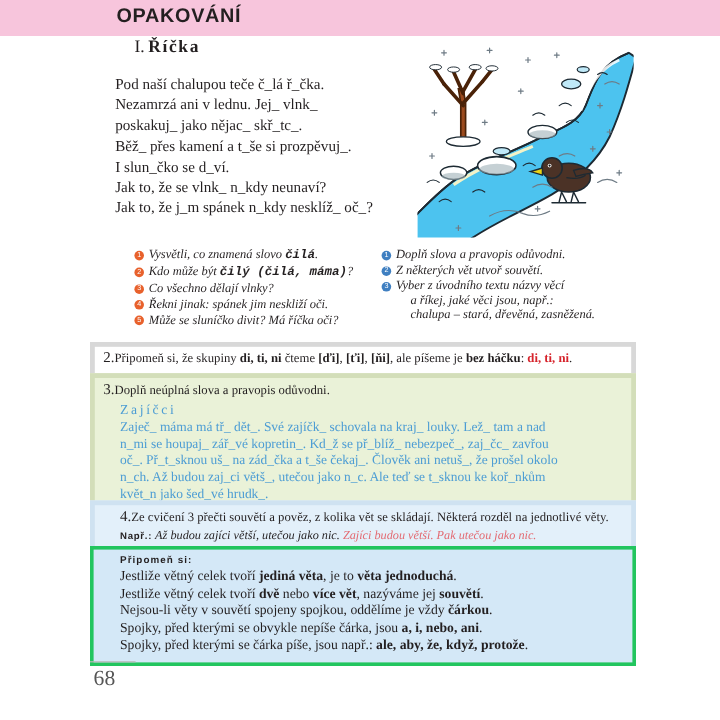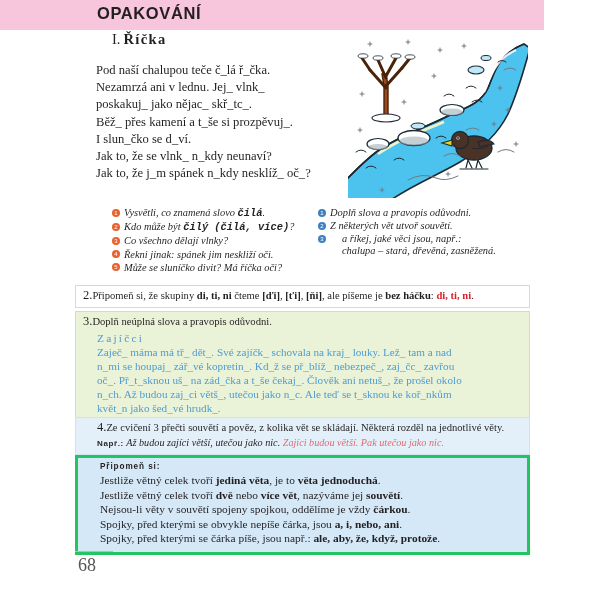--- a/index.html
+++ b/index.html
@@ -13,21 +13,21 @@
     position: relative;
     width: 600px; height: 600px;
     background: #ffffff;
     overflow: hidden;
   }
 
   
   .pink-band {
     position: absolute;
     left: 0; top: 0;
-    width: 544px; height: 30px;
+    width: 600px; height: 30px;
     background: #f7c5dc;
   }
   .pink-band-title {
     position: absolute;
     left: 97px; top: 4px;
     font-family: "Liberation Sans", sans-serif;
     font-weight: bold;
     font-size: 16.5px;
     letter-spacing: 0.6px;
     color: #231f20;
@@ -100,21 +100,21 @@
   .bullet.orange { background: #e8612c; }
   .bullet.blue   { background: #3f7fc1; }
   .qrow b { font-style: italic; font-weight: bold; font-family: Liberation Mono, monospace; }
   .qcont { padding-left: 12px; }
 
   
   .box {
     position: absolute;
     left: 75px;
     width: 455px;
-    border: 1px solid #0ea5e9;
+    border: 4px solid #0ea5e9;
     font-family: "Liberation Serif", serif;
     color: #231f20;
   }
   .box-inner { padding: 3px 7px 4px 7px; }
   .ex-line {
     font-size: 10.6px;
     line-height: 13.6px;
   }
   .ex-num { font-size: 12.5px; }
 
@@ -333,29 +333,29 @@
           <path d="M60,150 q14,-8 28,-2 q10,4 22,-2"></path>
           <path d="M118,100 q7,-4 13,0"></path>
           <path d="M156,40 q6,-4 12,0"></path>
         </g>
       </g>
     </svg>
   </div>
 
   <div class="qcol left" id="qleft">
       <div class="qrow"><span class="bullet orange">1</span><span>Vysvětli, co znamená slovo <b>čilá</b>.</span></div>
-      <div class="qrow"><span class="bullet orange">2</span><span>Kdo může být <b>čilý (čilá, více)</b>?</span></div>
+      <div class="qrow"><span class="bullet orange">2</span><span>Kdo může být <b>čilý (čilá, máma)</b>?</span></div>
       <div class="qrow"><span class="bullet orange">3</span><span>Co všechno dělají vlnky?</span></div>
       <div class="qrow"><span class="bullet orange">4</span><span>Řekni jinak: spánek jim neskliží oči.</span></div>
       <div class="qrow"><span class="bullet orange">5</span><span>Může se sluníčko divit? Má říčka oči?</span></div>
     </div>
   <div class="qcol right" id="qright">
       <div class="qrow"><span class="bullet blue">1</span><span>Doplň slova a pravopis odůvodni.</span></div>
       <div class="qrow"><span class="bullet blue">2</span><span>Z některých vět utvoř souvětí.</span></div>
-      <div class="qrow"><span class="bullet blue">3</span><div class="qcont">a říkej, jaké věci jsou, např.:</div><div class="qcont">chalupa – stará, dřevěná, zasněžená.</div></div>
+      <div class="qrow"><span class="bullet blue">3</span><span>Vyber z úvodního textu názvy věcí</span><div class="qcont">a říkej, jaké věci jsou, např.:</div><div class="qcont">chalupa – stará, dřevěná, zasněžená.</div></div>
     </div>
 
   <div class="box" id="box2">
     <div class="box-inner">
       <div class="ex-line">
         <span class="ex-num">2.</span><span>Připomeň si, že skupiny </span><b>di, ti, ni</b><span> čteme </span><span class="ph">[ďi]</span><span>, </span><span class="ph">[ťi]</span><span>, </span><span class="ph">[ňi]</span><span>, ale píšeme je </span><b>bez háčku</b><span>: </span><span class="red">di, ti, ni</span><span>.</span>
       </div>
     </div>
   </div>
 

